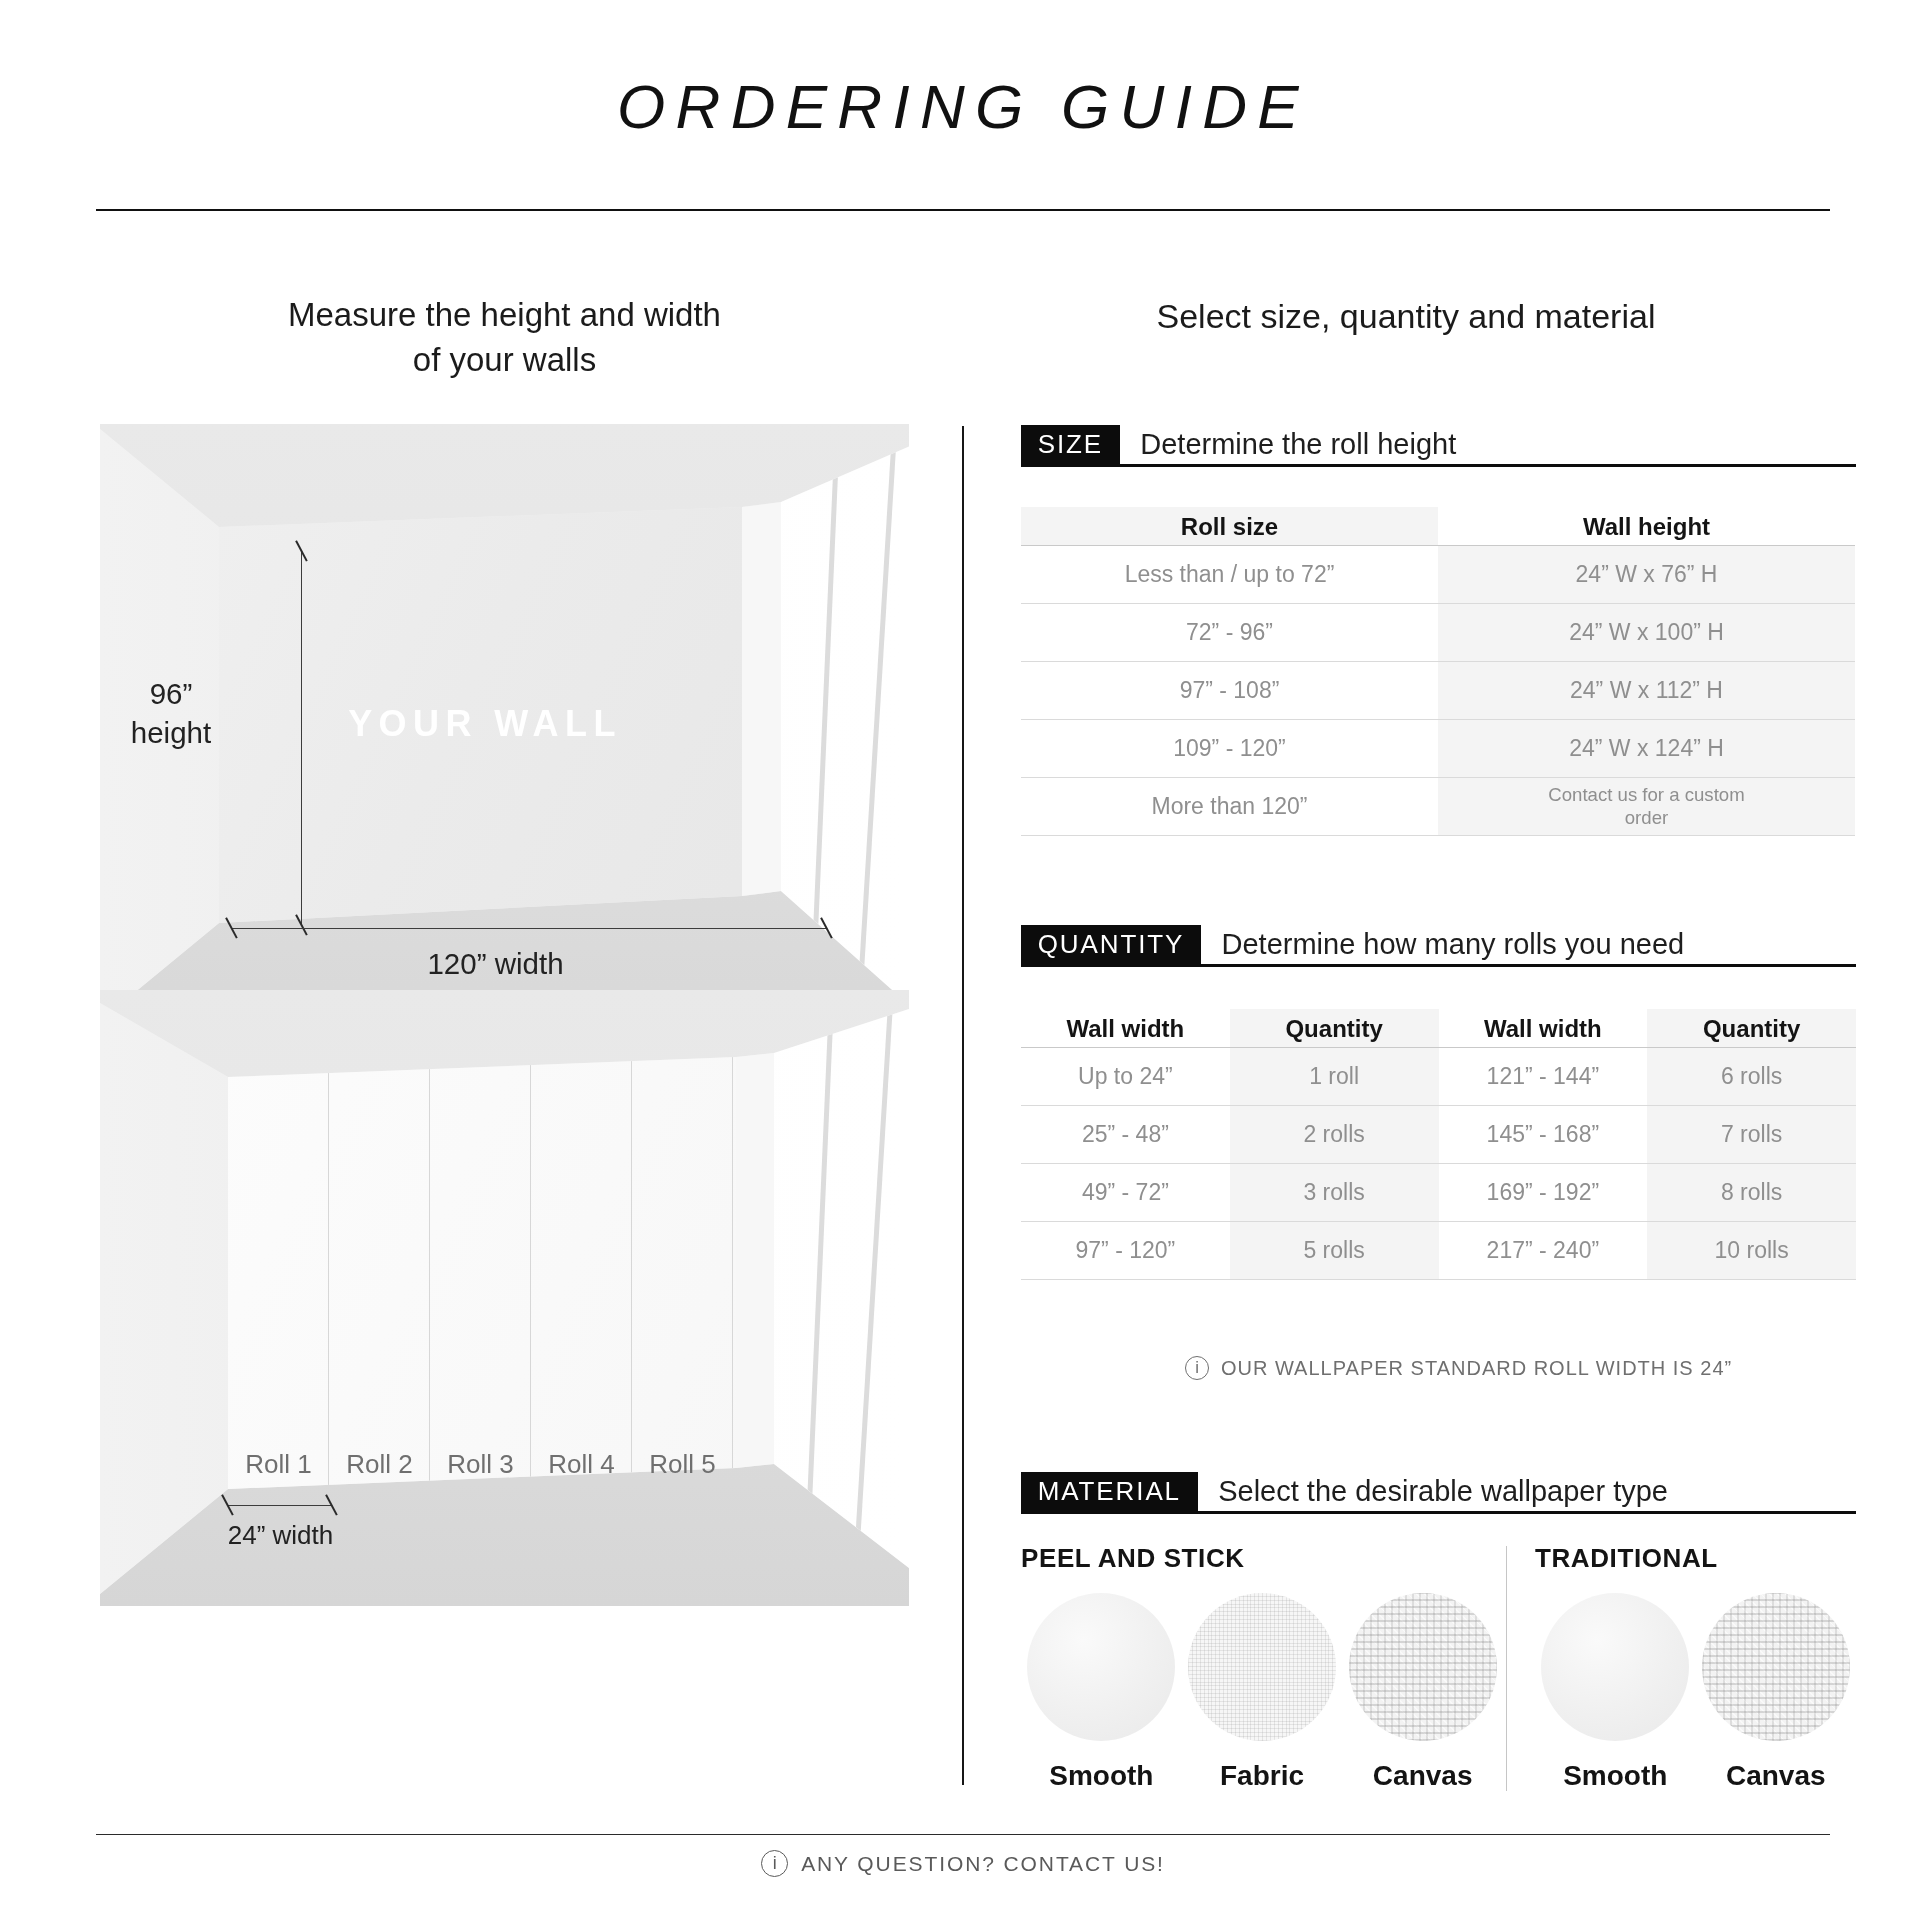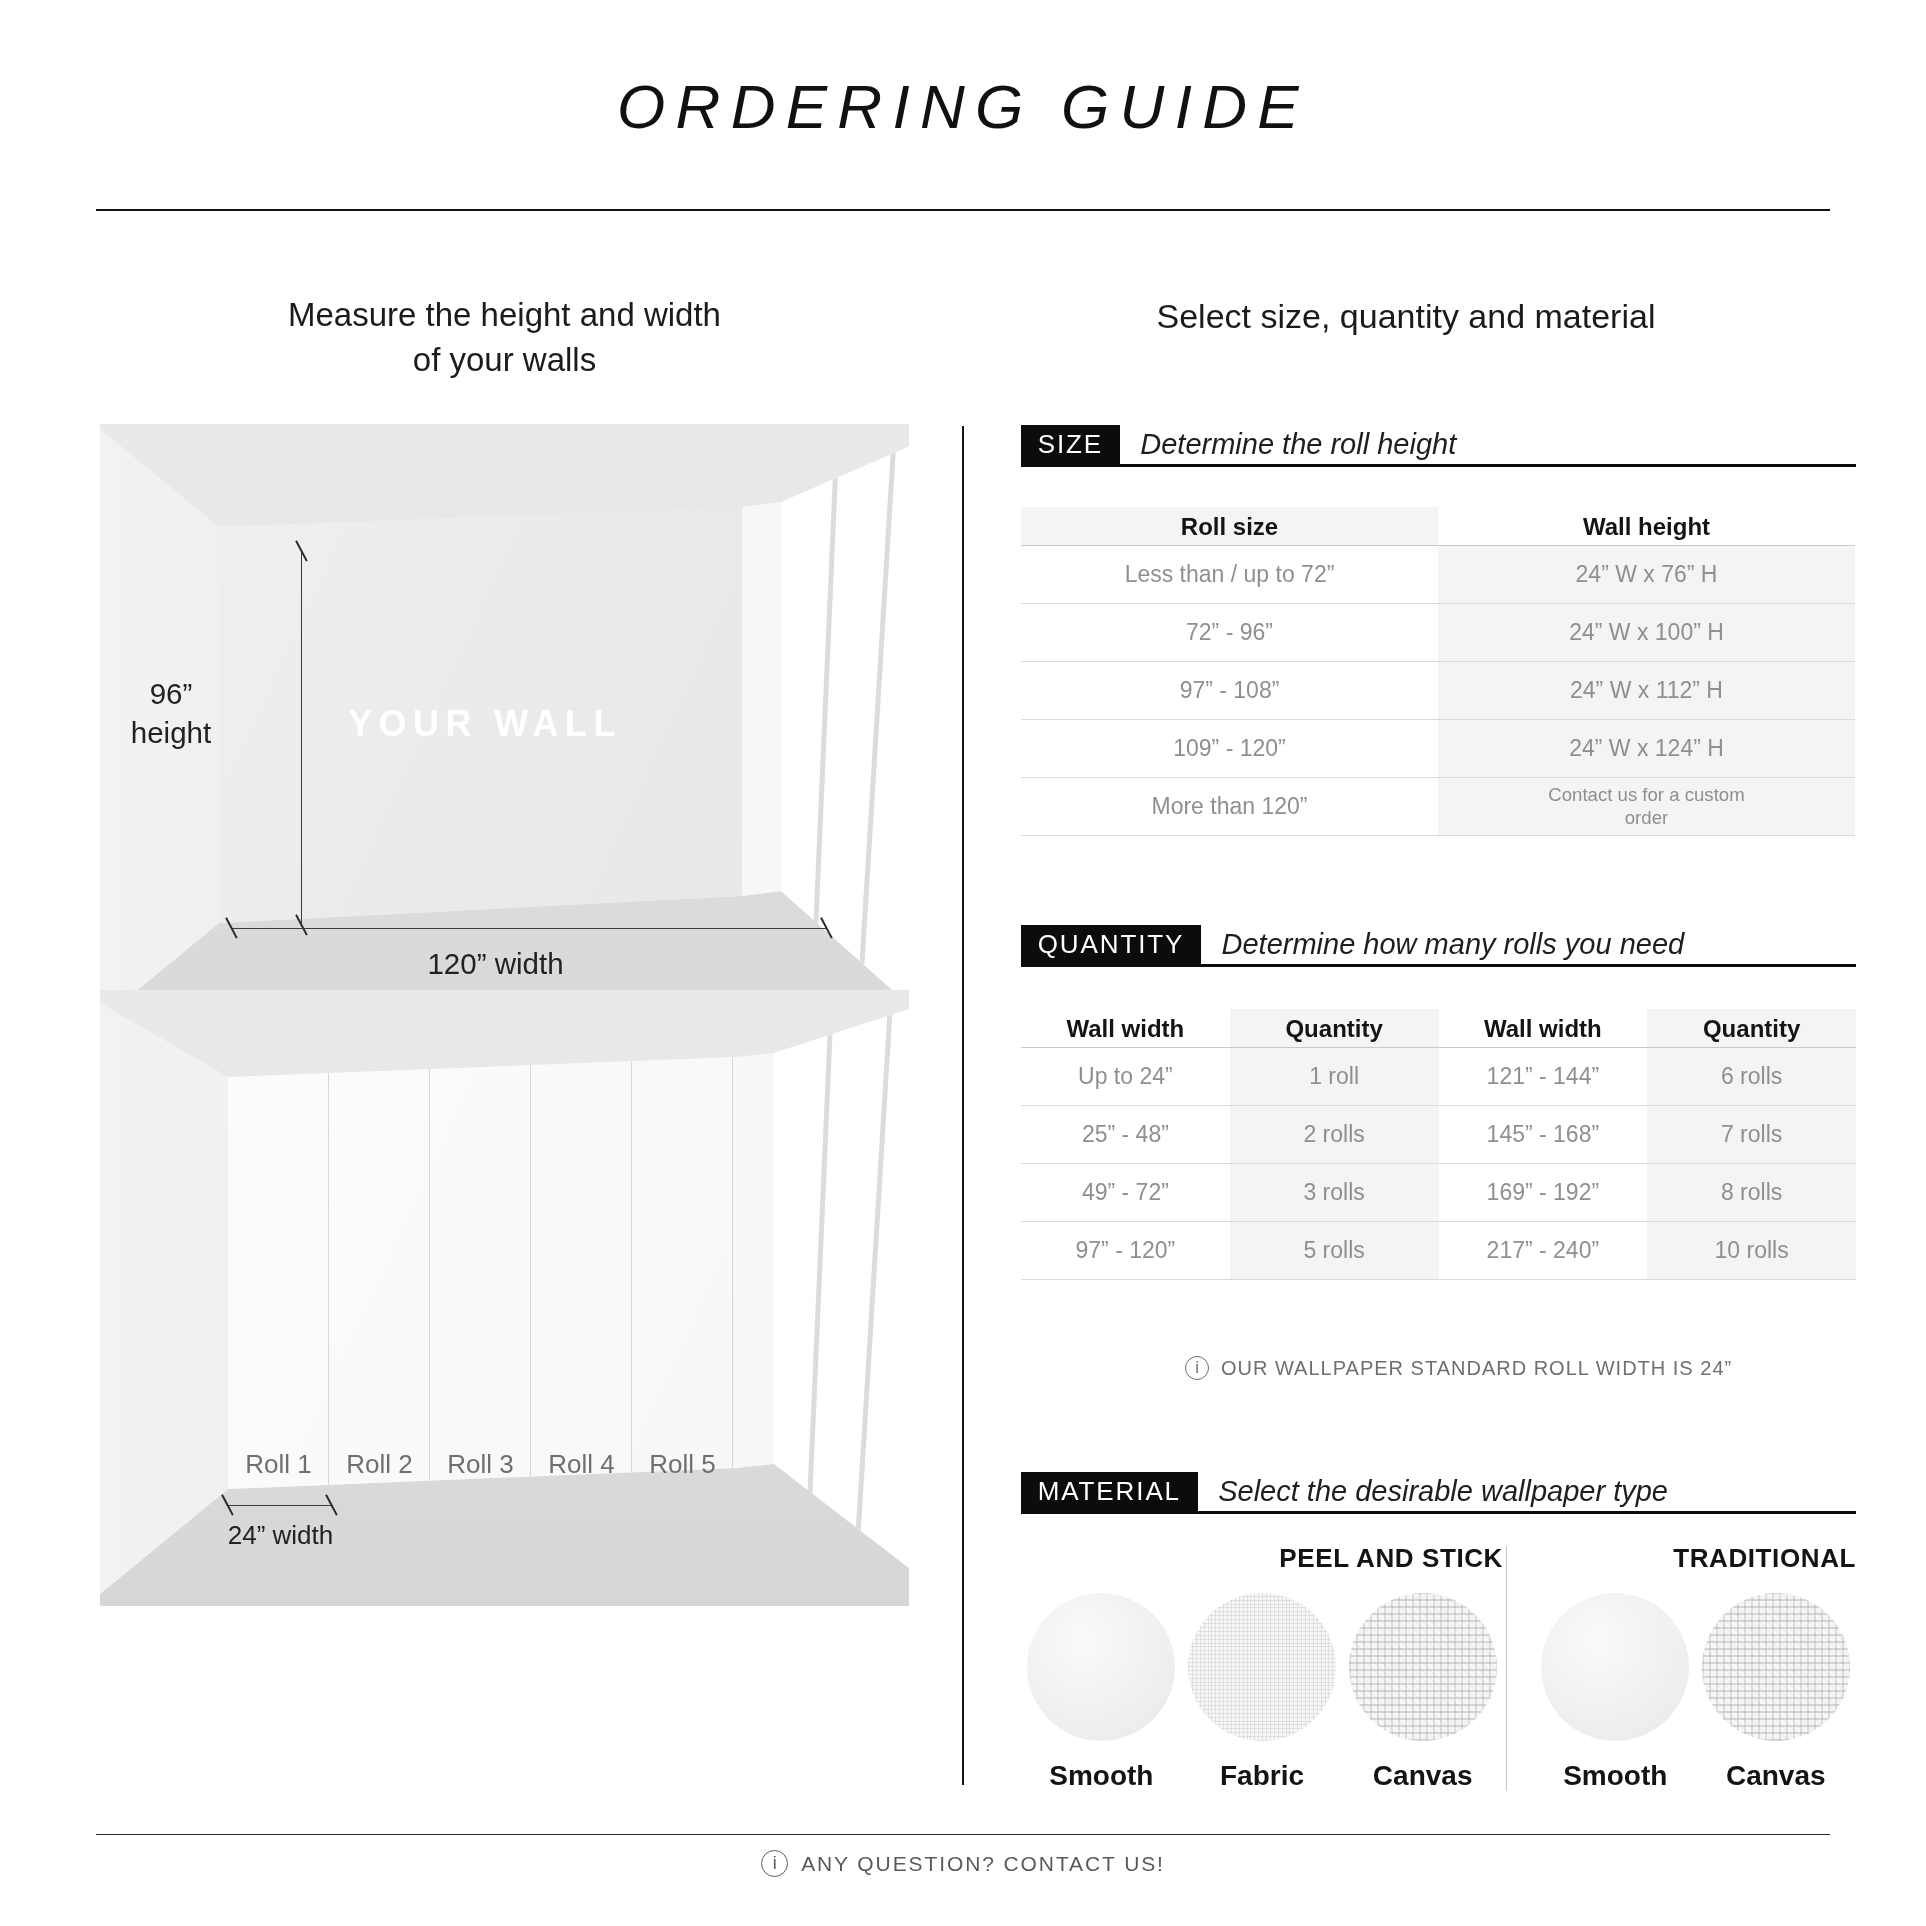--- a/index.html
+++ b/index.html
@@ -88,21 +88,21 @@
   .example-lines { margin-left:26px; font-size:29px; line-height:32px; color:#1c1c1c; }
 
   
   .section { position:absolute; left:1021px; width:835px; }
   .sec-size { top:425px; }
   .sec-quantity { top:925px; }
   .sec-material { top:1472px; }
   .sec-head { border-bottom:3.2px solid #0c0c0c; height:42px; white-space:nowrap; }
   .tag { display:inline-block; background:#0c0c0c; color:#fff; font-size:26px; font-weight:400;
     letter-spacing:1.9px; height:39px; line-height:39px; padding:0 16.7px; }
-  .sub { display:inline-block; font-size:29px; color:#1e1e1e; margin-left:20.5px; line-height:39px; vertical-align:top;font-style:italic; }
+  .sub { display:inline-block; font-size:29px; color:#1e1e1e; margin-left:20.5px; line-height:39px; vertical-align:top; }
 
   .table { width:835px; }
   .size-table { margin-top:40px; }
   .qty-table { margin-top:42px; }
   .tr, .thead { display:flex; }
   .thead .th { height:39px; line-height:39px; text-align:center; font-size:24px; font-weight:700; color:#141414;
     border-bottom:0.6px solid #c9c9c9; }
   .tr .td { height:58px; display:flex; align-items:center; justify-content:center; text-align:center;
     font-size:23px; color:#8f8f8f; border-bottom:0.6px solid #dadada; }
   .size-table .th, .size-table .td { width:417px; }
@@ -114,21 +114,21 @@
   .note { position:absolute; left:1185px; top:1356px; display:flex; align-items:center; }
   .info-icon { display:inline-flex; align-items:center; justify-content:center; border:1.9px solid #6f6f6f;
     border-radius:50%; width:24.4px; height:24.4px; font-size:16.7px; color:#6f6f6f; font-weight:400; flex:none; }
   .note-text { margin-left:11.6px; font-size:20px; letter-spacing:1px; color:#6f6f6f; }
 
   
   .mat-groups { position:relative; margin-top:29px; display:flex; width:835px; }
   .mat-divider { position:absolute; left:485px; top:1.3px; width:1.3px; height:245px; background:#c6c6c6; }
   .mat-group:first-child { width:482px; }
   .mat-group:last-child { width:321px; margin-left:auto; }
-  .mat-group-name { text-align:right; font-size:26px; font-weight:700; letter-spacing:0.6px; color:#141414; height:29.5px; }
+  .mat-group-name { text-align:left; font-size:26px; font-weight:700; letter-spacing:0.6px; color:#141414; height:29.5px; }
   .swatch-row { display:flex; margin-top:20.5px; }
   .mat-group:first-child .swatch-row .swatch-cell { width:161px; }
   .mat-group:last-child .swatch-row .swatch-cell { width:161px; }
   .swatch-cell { text-align:center; }
   .swatch { width:148px; height:148px; border-radius:50%; margin:0 auto; }
   .swatch.smooth { background:radial-gradient(circle at 38% 32%, #fafafa 0%, #f0f0f0 55%, #e9e9e9 100%); }
   .swatch.fabric { background-color:#f6f6f6;
     background-image:repeating-linear-gradient(0deg, rgba(150,150,150,.20) 0 1px, transparent 1px 3.9px),
                      repeating-linear-gradient(90deg, rgba(150,150,150,.20) 0 1px, transparent 1px 3.9px); }
   .swatch.canvas { background-color:#f3f3f3;

